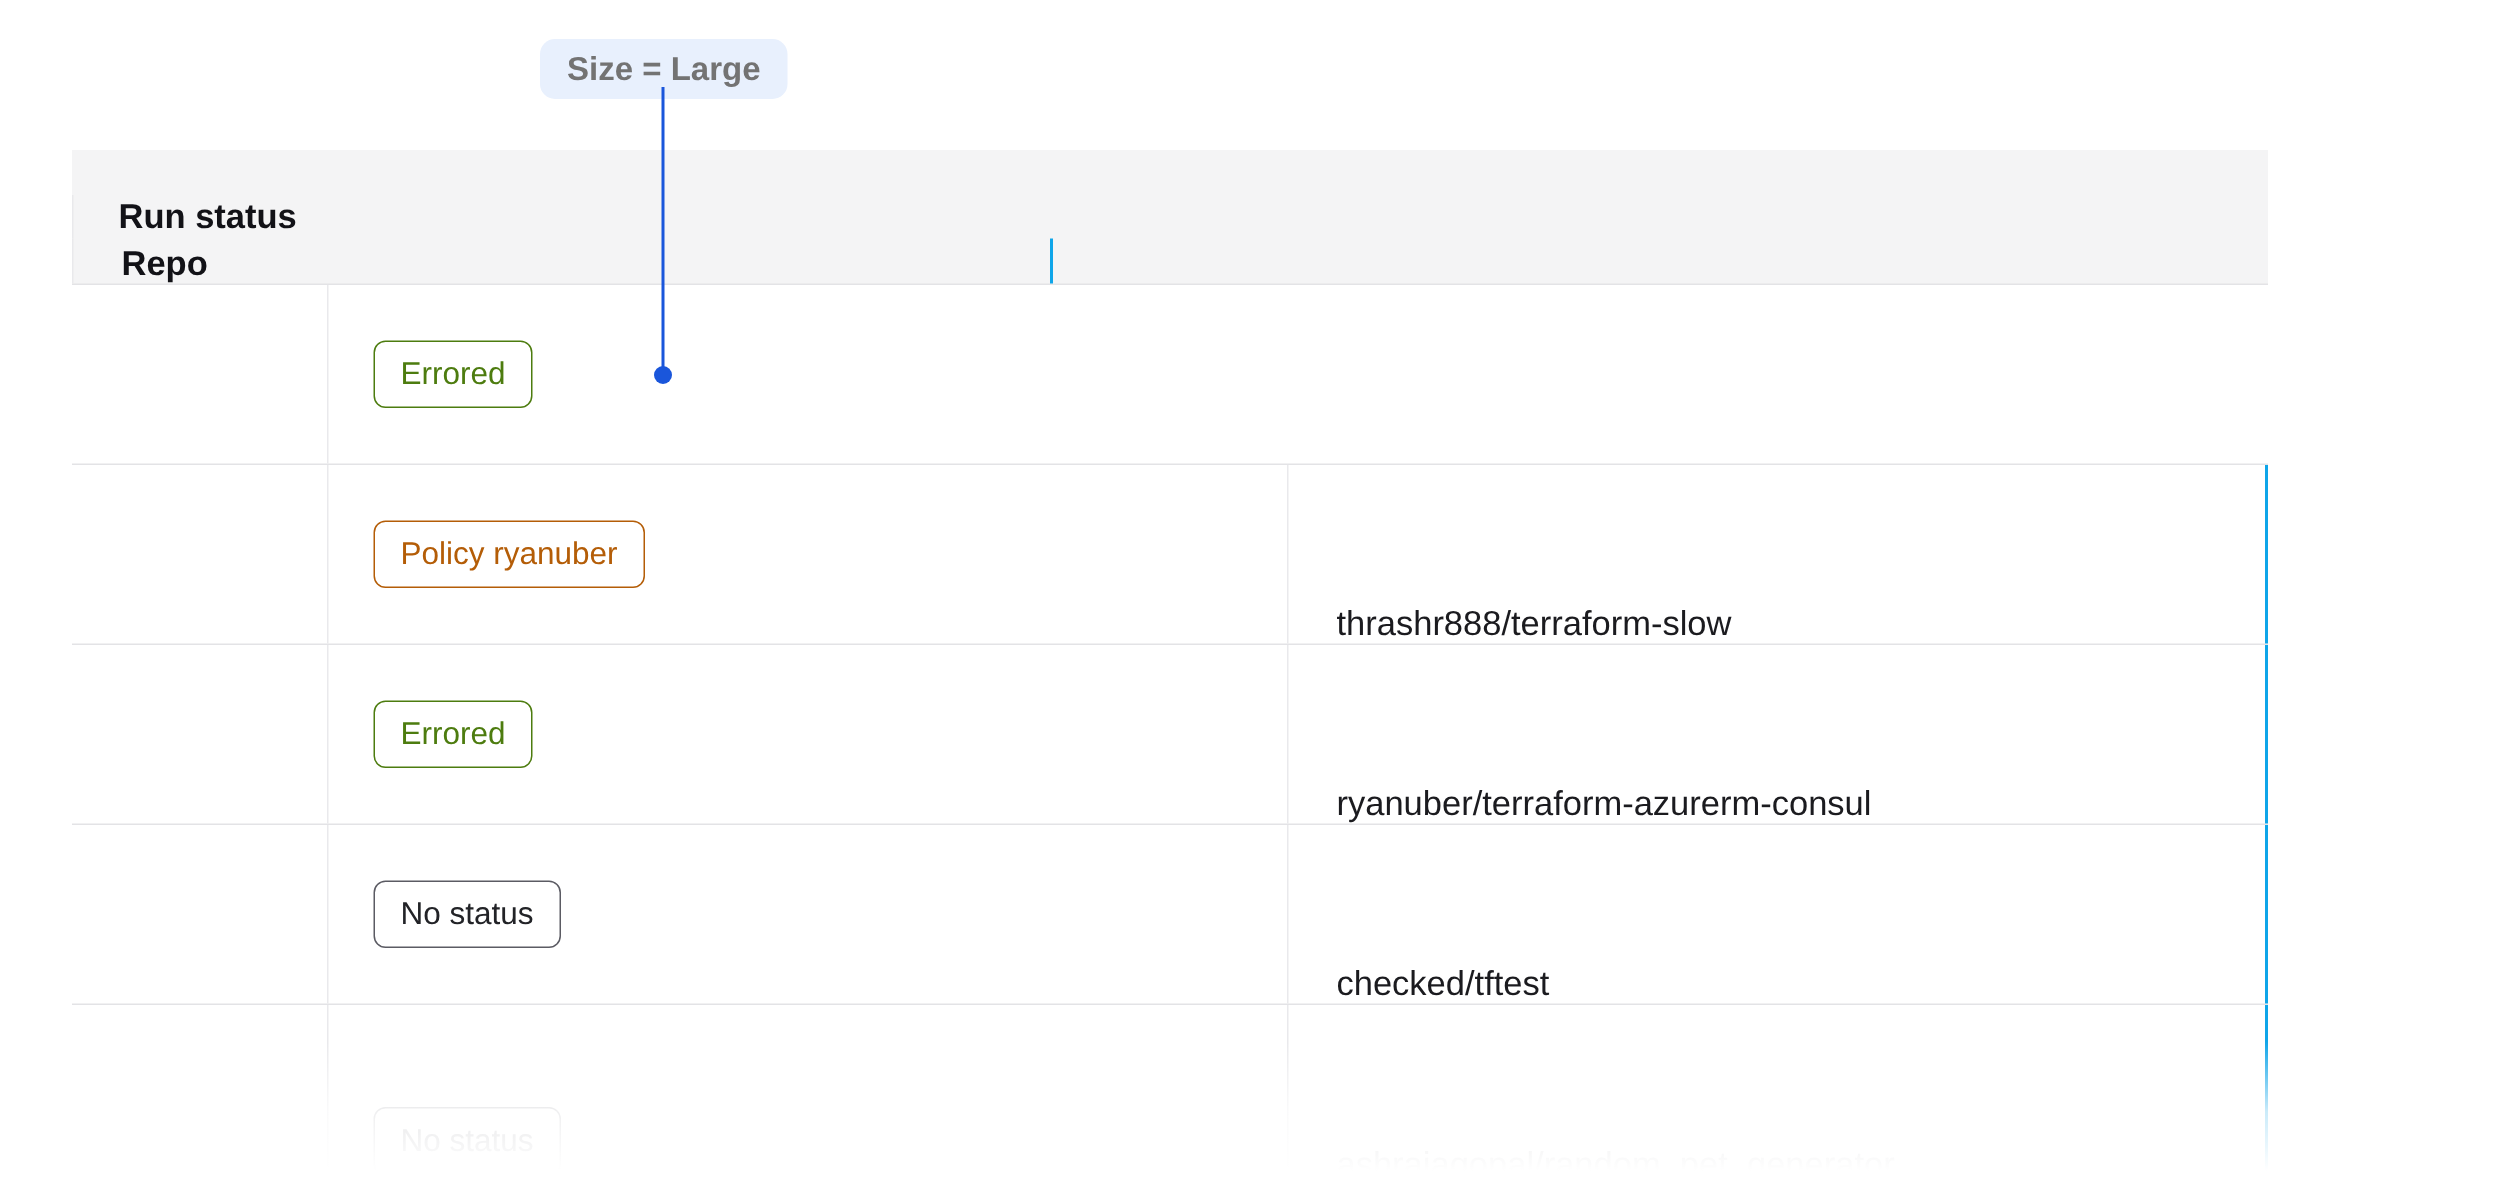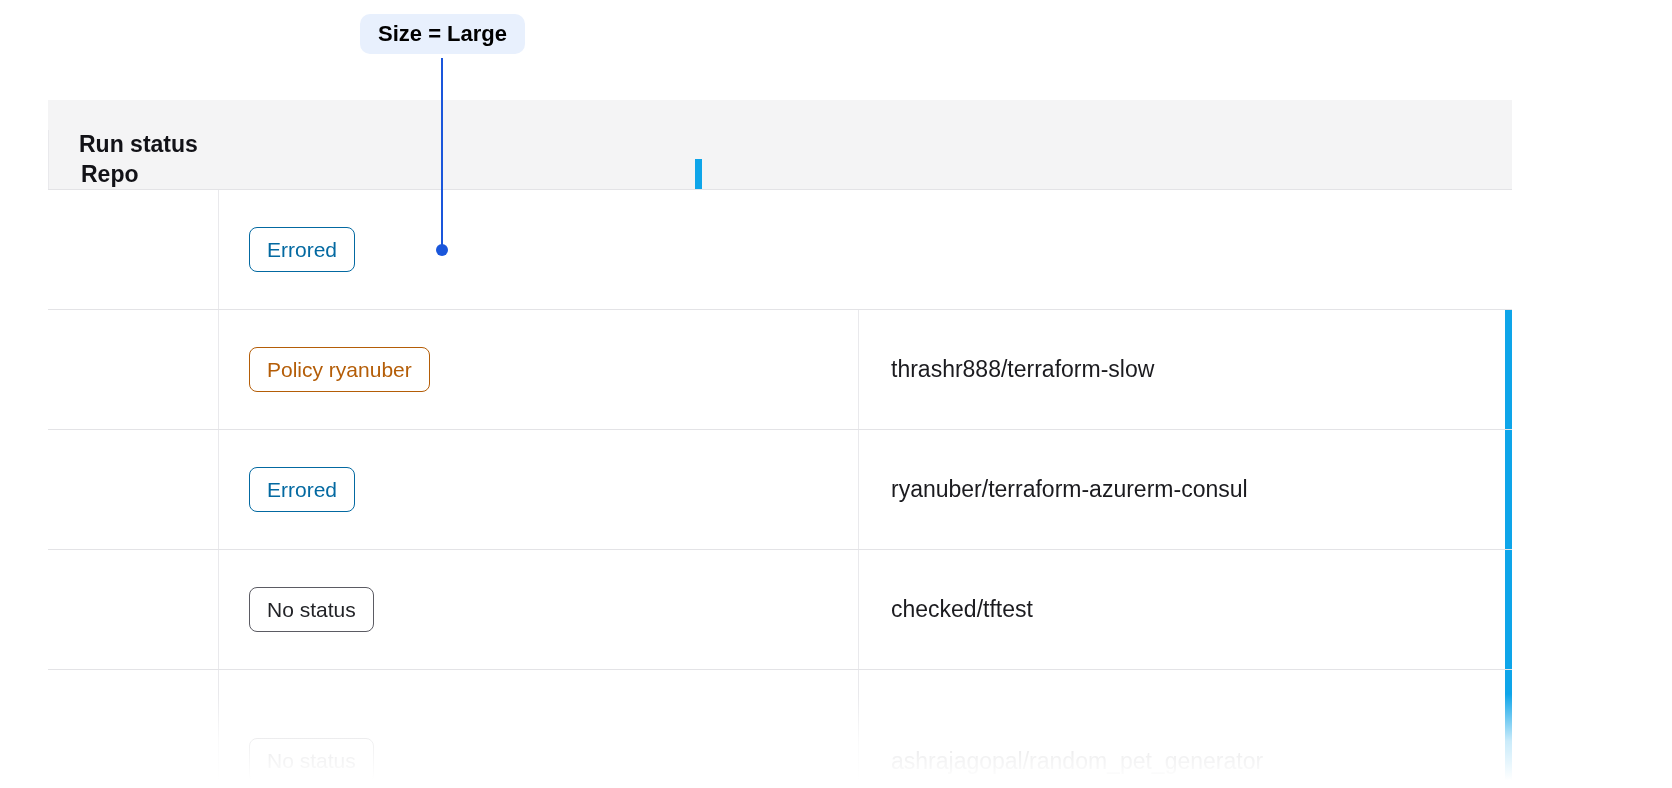--- a/index.html
+++ b/index.html
@@ -11,24 +11,24 @@
     overflow: hidden;
     background: #ffffff;
     font-family: "Liberation Sans", sans-serif;
     color: #1b1b1f;
   }
 
   
   .annotation-label {
     position: absolute;
     left: 360px;
-    top: 14px;
+    top: 26px;
     z-index: 10;
     background: #e8f0fd;
-    color: #000000;
+    color: #737373;
     font-size: 22px;
     font-weight: 700;
     line-height: 24px;
     padding: 8px 18px;
     border-radius: 10px;
     white-space: nowrap;
   }
   .annotation-line {
     position: absolute;
     left: 441px;
@@ -73,34 +73,34 @@
     font-size: 23px;
     background: #ffffff;
   }
   .cell {
     display: flex;
     align-items: center;
     height: 100%;
   }
   .col-sel    { width: 170px; }
   .col-status { width: 640px; padding-left: 30px; border-left: 1px solid #e9e9ec; }
-  .col-repo   { width: 654px; padding-left: 32px; border-left: 1px solid #e9e9ec; border-right: 7px solid #0ea5e9; }
+  .col-repo   { width: 654px; padding-left: 32px; border-left: 1px solid #e9e9ec; border-right: 2px solid #0ea5e9; align-items: flex-end; }
 
   .badge {
     display: inline-block;
     padding: 9px 17px;
     border: 1.5px solid currentColor;
     border-radius: 8px;
     font-size: 21px;
     font-weight: 500;
     line-height: 1.2;
     background: #ffffff;
     white-space: nowrap;
   }
-  .badge[data-variant="errored"] { color: #0369a1; }
+  .badge[data-variant="errored"] { color: #4d7c0f; }
   .badge[data-variant="policy"]  { color: #b45d07; }
   .badge[data-variant="neutral"] { color: #222327; border-color: #5b5b63; }
 
   
   .row--faded { border-bottom: none; }
   .row--faded .cell { padding-top: 62px; }
   .row--faded { color: #97979c; }
   .row--faded .badge { color: #9a9aa0; border-color: #b9b9be; }
 
   .bottom-fade {

